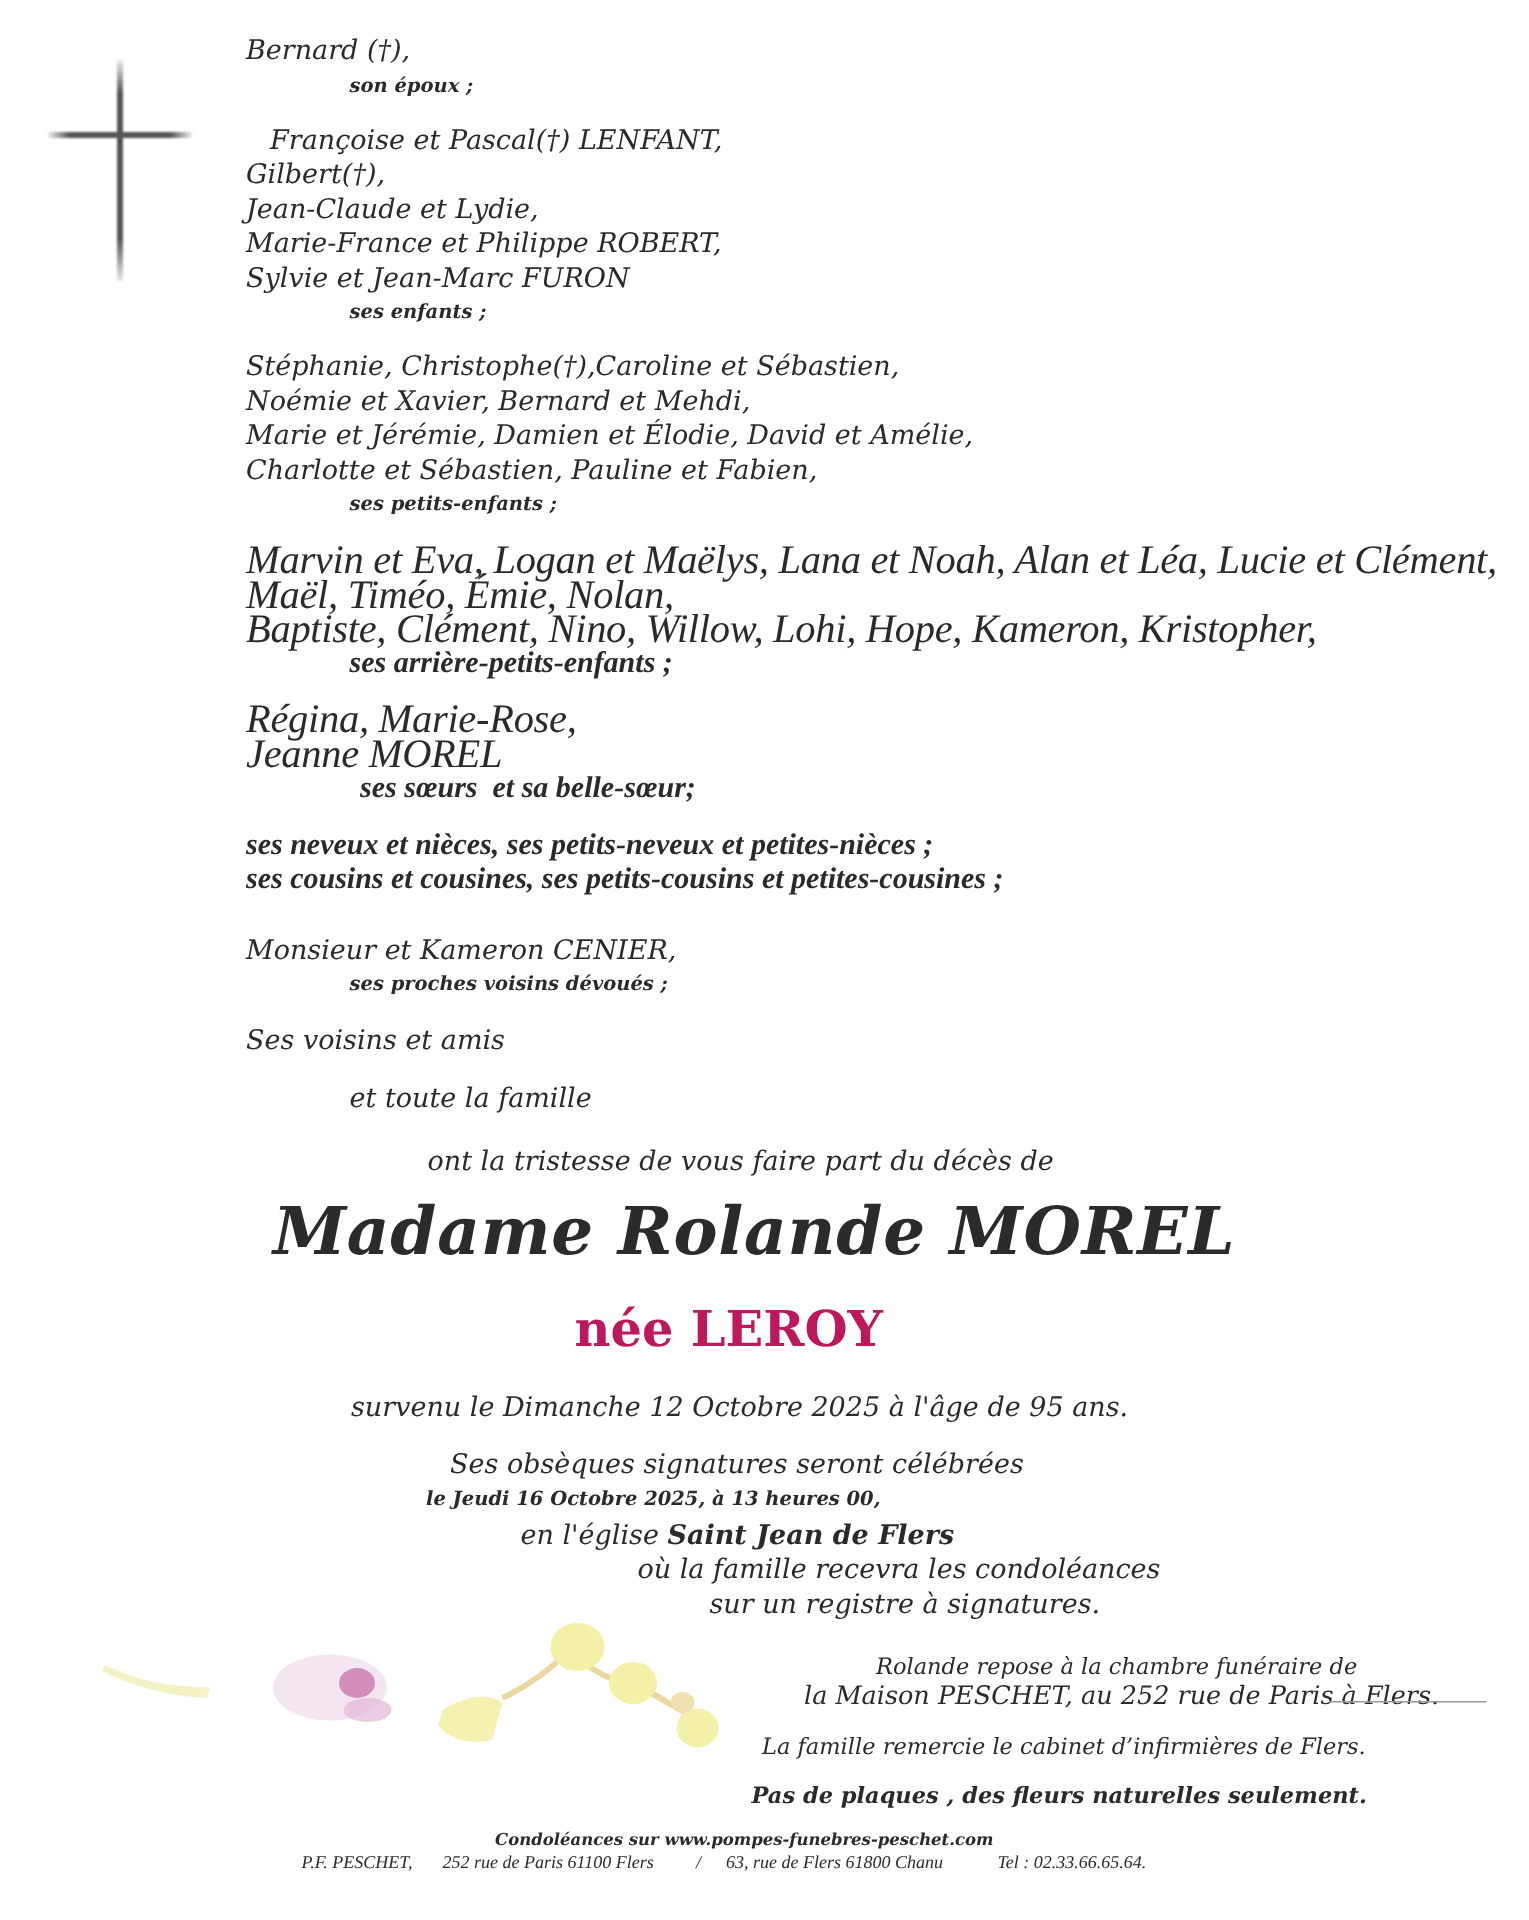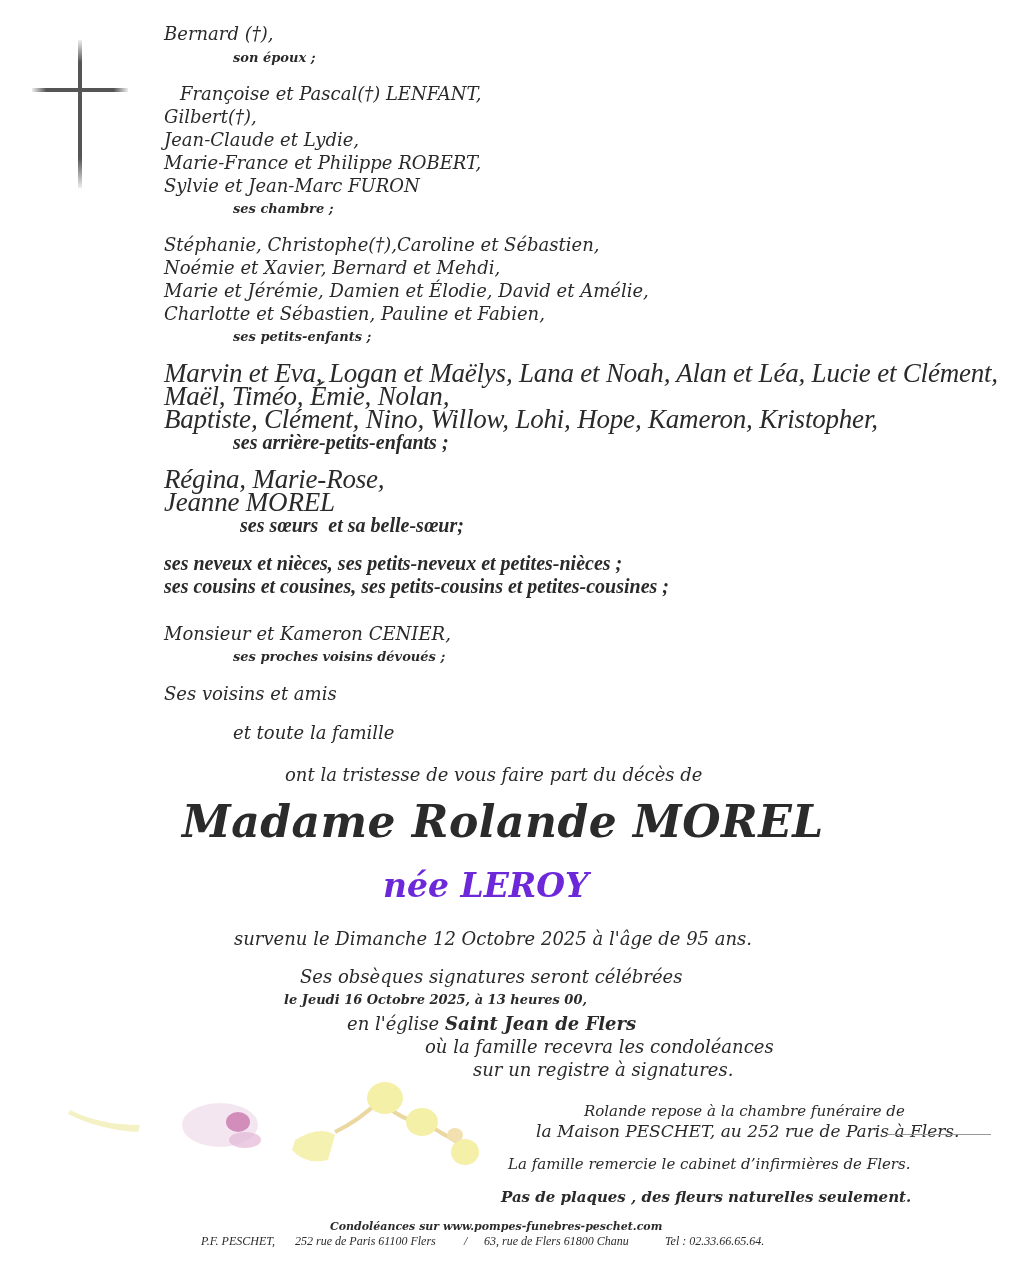--- a/index.html
+++ b/index.html
@@ -11,42 +11,42 @@
   .abs { position: absolute; white-space: nowrap; }
   .it { font-style: italic; font-size: 18px; line-height: 23px; font-family: "DejaVu Serif", serif; }
   .bi { font-style: italic; font-weight: bold; font-size: 13px; line-height: 23px; font-family: "DejaVu Serif", serif; }
   .cond { font-family: "Liberation Serif", serif; font-style: italic; font-size: 27px; line-height: 23px; letter-spacing: -0.2px; }
   .condb { font-family: "Liberation Serif", serif; font-style: italic; font-weight: bold; font-size: 20px; line-height: 23px; }
   .cross-v { position: absolute; left: 78px; top: 40px; width: 4px; height: 148px;
     background: linear-gradient(to bottom, rgba(90,90,90,0.1), #555 15%, #555 80%, rgba(90,90,90,0.1)); filter: blur(0.6px); }
   .cross-h { position: absolute; left: 32px; top: 88px; width: 96px; height: 4px;
     background: linear-gradient(to right, rgba(90,90,90,0.1), #555 15%, #555 85%, rgba(90,90,90,0.1)); filter: blur(0.6px); }
   .title { font-family: "DejaVu Serif", serif; font-style: italic; font-weight: bold; font-size: 44px; letter-spacing: 0.5px; color: #2b2b2b; }
-  .subtitle { font-family: "DejaVu Serif", serif; font-style: italic; font-weight: bold; font-size: 33px; color: #6d28d9; }
+  .subtitle { font-family: "DejaVu Serif", serif; font-weight: bold; font-size: 33px; color: #be185d; }
   .foot-b { font-family: "DejaVu Serif", serif; font-style: italic; font-weight: bold; font-size: 11px; }
   .foot { font-family: "Liberation Serif", serif; font-style: italic; font-size: 12px; }
   .rule { position: absolute; left: 886px; top: 1134px; width: 105px; height: 1px; background: #999; }
 </style>
 </head>
 <body>
 
 <div>
   <div class="cross-v"></div>
   <div class="cross-h"></div>
 </div>
 
 <div class="abs it" style="left:164px;top:22px;">Bernard (†),</div>
 <div class="abs bi" style="left:233px;top:46px;">son époux ;</div>
 
 <div class="abs it" style="left:180px;top:82px;">Françoise et Pascal(†) LENFANT,</div>
 <div class="abs it" style="left:164px;top:105px;">Gilbert(†),</div>
 <div class="abs it" style="left:164px;top:128px;">Jean-Claude et Lydie,</div>
 <div class="abs it" style="left:164px;top:151px;">Marie-France et Philippe ROBERT,</div>
 <div class="abs it" style="left:164px;top:174px;">Sylvie et Jean-Marc FURON</div>
-<div class="abs bi" style="left:233px;top:197px;">ses chambre ;</div>
+<div class="abs bi" style="left:233px;top:197px;">ses enfants ;</div>
 
 <div class="abs it" style="left:164px;top:233px;">Stéphanie, Christophe(†),Caroline et Sébastien,</div>
 <div class="abs it" style="left:164px;top:256px;">Noémie et Xavier, Bernard et Mehdi,</div>
 <div class="abs it" style="left:164px;top:279px;">Marie et Jérémie, Damien et Élodie, David et Amélie,</div>
 <div class="abs it" style="left:164px;top:302px;">Charlotte et Sébastien, Pauline et Fabien,</div>
 <div class="abs bi" style="left:233px;top:325px;">ses petits-enfants ;</div>
 
 <div class="abs cond" style="left:164px;top:362px;">Marvin et Eva, Logan et Maëlys, Lana et Noah, Alan et Léa, Lucie et Clément,</div>
 <div class="abs cond" style="left:164px;top:385px;">Maël, Timéo, Émie, Nolan,</div>
 <div class="abs cond" style="left:164px;top:408px;">Baptiste, Clément, Nino, Willow, Lohi, Hope, Kameron, Kristopher,</div>

